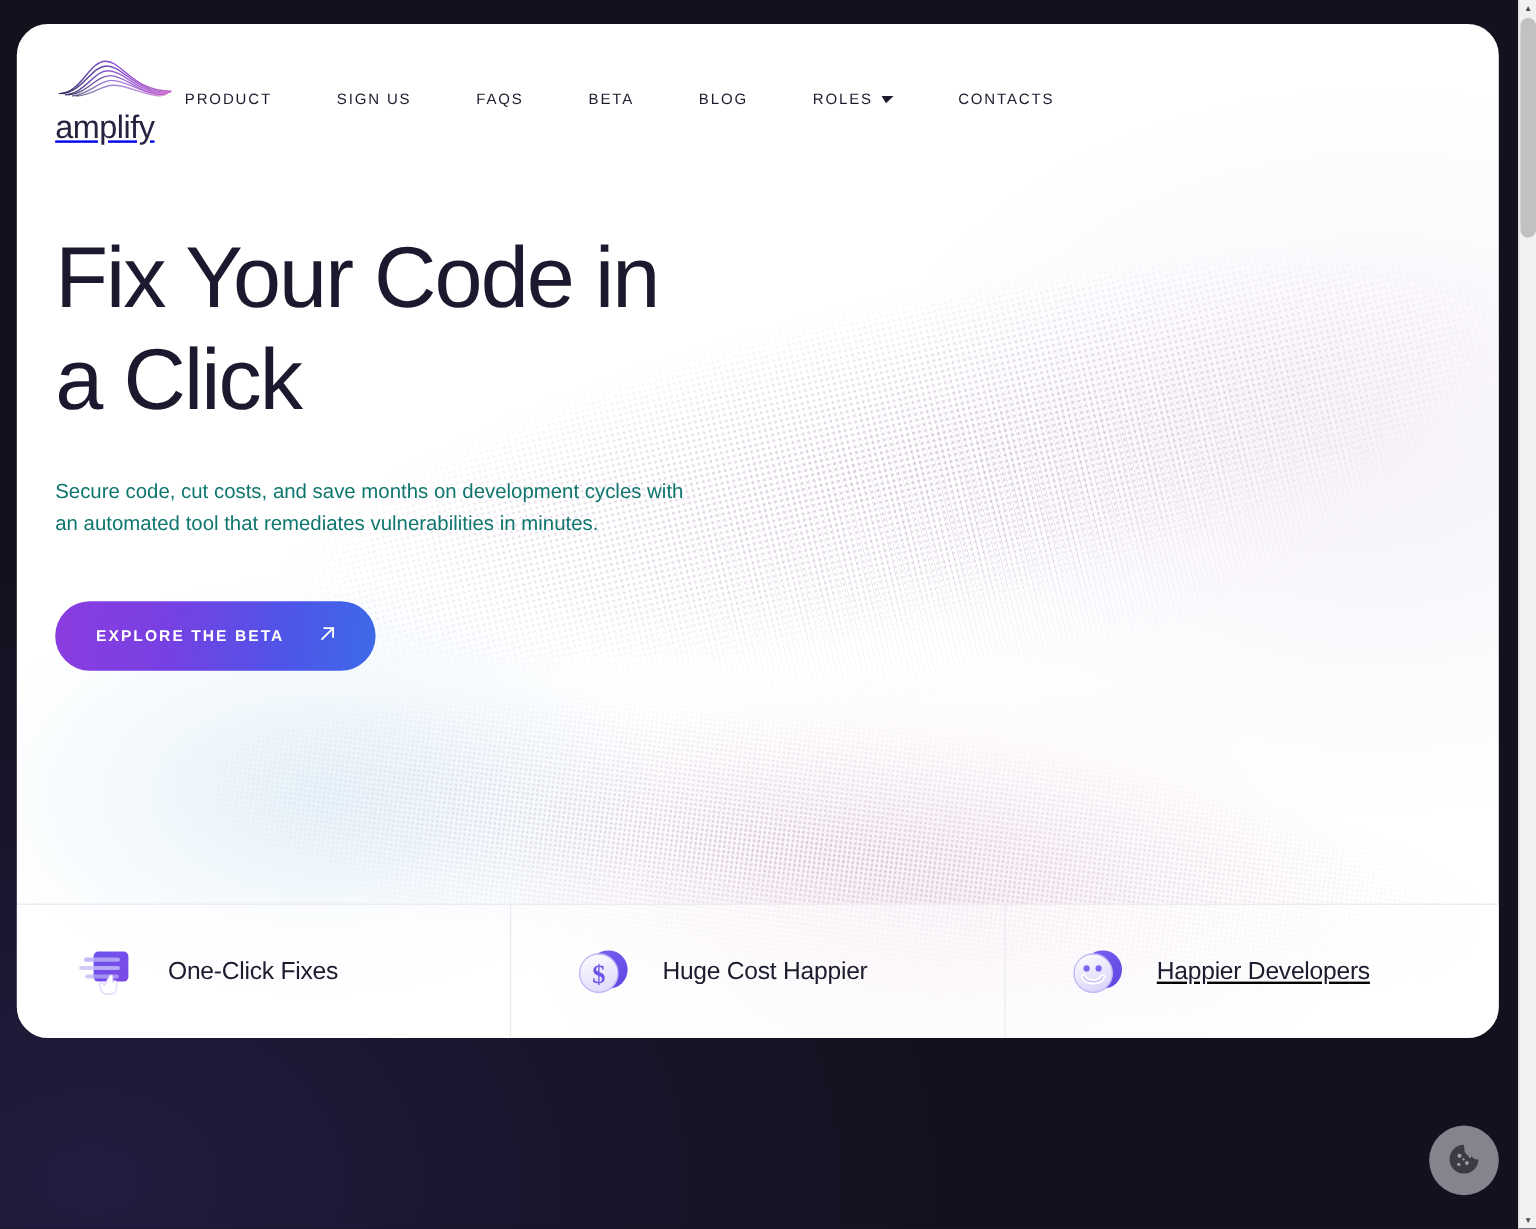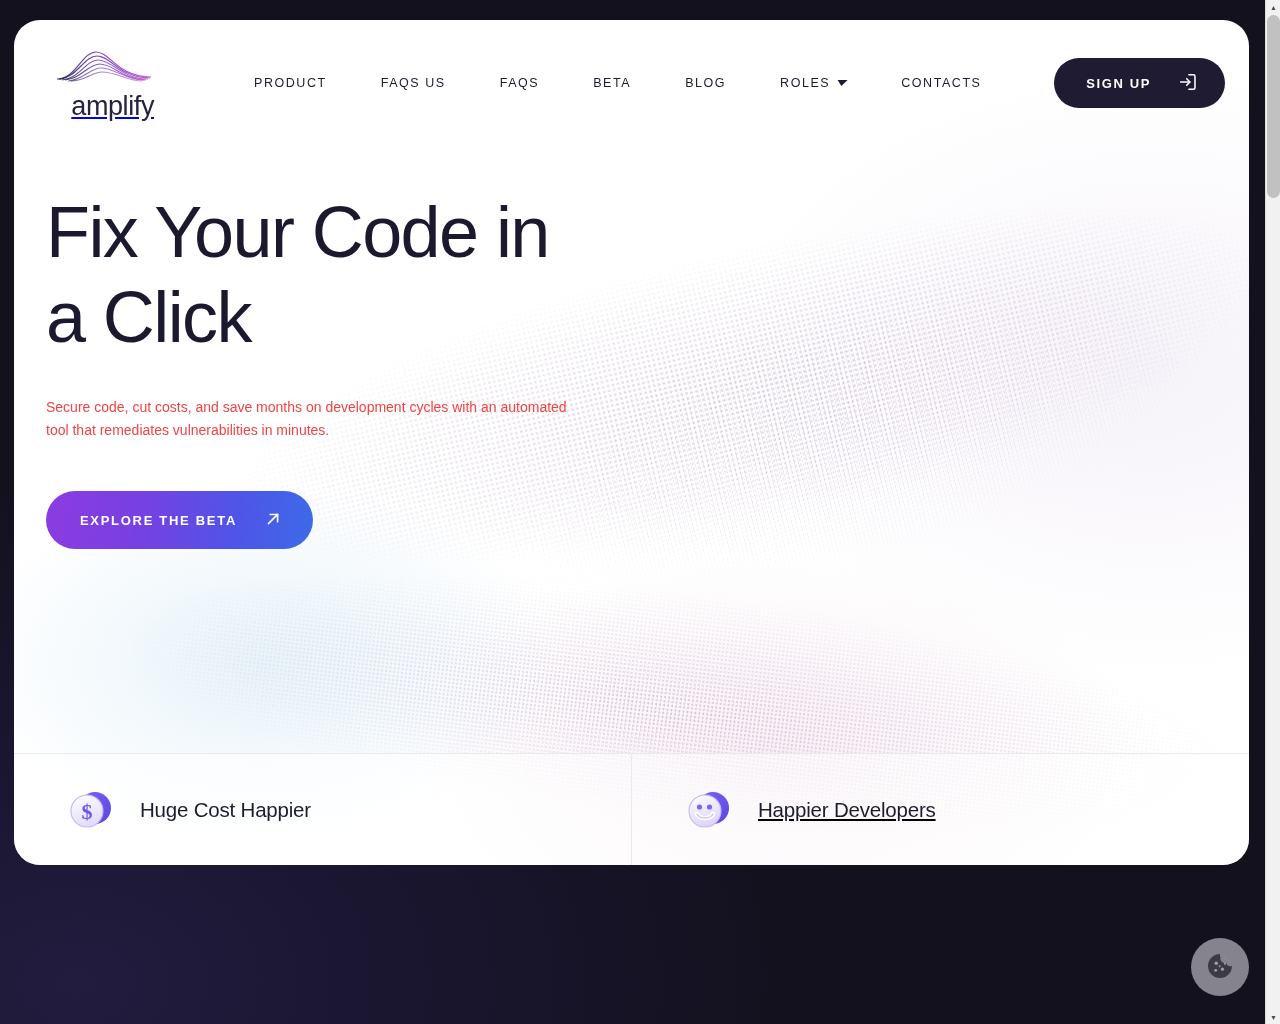--- a/index.html
+++ b/index.html
@@ -119,29 +119,29 @@
   }
 
   
   #navbar {
     position:absolute; left:0; top:0; width:100%; height:126px;
     display:flex; align-items:center;
     padding:0 24px 0 32px;
     z-index:20;
   }
 
-  #logo { width:108px; display:flex; flex-direction:column; align-items:flex-end; }
+  #logo { width:108px; display:flex; flex-direction:column; align-items:flex-start; }
   #logo .word {
     font-size:27px; color:#272240; letter-spacing:-0.4px;
     line-height:1; margin-top:-2px; font-weight:400;
   }
 
   #nav-links {
     display:flex; align-items:center; flex:1;
-    margin-left:100px; gap:0;
+    gap:0;
   }
   .nav-link {
     font-size:12.5px; letter-spacing:1.55px; color:#1d1b2e;
     text-decoration:none; white-space:nowrap;
     padding:10px 0; margin-right:54px;
     display:flex; align-items:center; gap:7px;
     font-weight:500;
   }
   .nav-link:last-child { margin-right:0; }
   .caret {
@@ -166,21 +166,21 @@
 
   
   #hero-body { position:absolute; left:32px; top:170px; z-index:20; }
   #hero-title {
     font-size:72px; line-height:1.18; font-weight:400;
     color:#1b192e; letter-spacing:-1.6px;
     max-width:520px;
   }
   #hero-sub {
     margin-top:36px;
-    font-size:14px; line-height:1.62; color:#ef4444;
+    font-size:17px; line-height:1.62; color:#0f766e;
     max-width:540px;
   }
 
   #cta-btn {
     margin-top:50px;
     display:inline-flex; align-items:center; gap:26px;
     height:58px; padding:0 30px 0 34px;
     border:none; border-radius:30px;
     background:linear-gradient(95deg,#8b3ce0 0%,#7740e2 35%,#4e55e8 72%,#3d6ae8 100%);
     color:#fff; font-size:13px; letter-spacing:1.7px; font-weight:600;
@@ -256,69 +256,77 @@
           </svg>
         </span>
         <span class="word">amplify</span>
       </a>
 
       <nav id="nav-links">
         <a class="nav-link" href="#">
             <span>PRODUCT</span>
           </a>
         <a class="nav-link" href="#">
-            <span>FAQS US</span>
+            <span>SIGN US</span>
           </a>
         <a class="nav-link" href="#">
             <span>FAQS</span>
           </a>
         <a class="nav-link" href="#">
             <span>BETA</span>
           </a>
         <a class="nav-link" href="#">
             <span>BLOG</span>
           </a>
         <a class="nav-link" href="#">
           <span>ROLES</span>
           <i class="caret"></i>
         </a>
         <a class="nav-link" href="#">
             <span>CONTACTS</span>
           </a>
       </nav>
 
-      <button id="signup-btn">
-        <span>SIGN UP</span>
-        <span>
-          <svg width="22" height="22" viewBox="0 0 24 24" fill="none" stroke="#ffffff" stroke-width="1.7" stroke-linecap="round" stroke-linejoin="round" aria-hidden="true">
-            <path d="M13 4h5a1.6 1.6 0 0 1 1.6 1.6v12.8A1.6 1.6 0 0 1 18 20h-5"></path>
-            <path d="M4 12h10"></path>
-            <path d="M10.6 8.4 14 12l-3.4 3.6"></path>
-          </svg>
-        </span>
-      </button>
     </div>
 
     <div id="hero-body">
       <h1 id="hero-title">Fix Your Code in a Click</h1>
       <p id="hero-sub">Secure code, cut costs, and save months on development cycles with an automated tool that remediates vulnerabilities in minutes.</p>
 
       <button id="cta-btn">
         <span>EXPLORE THE BETA</span>
         <span>
           <svg width="20" height="20" viewBox="0 0 24 24" fill="none" stroke="#ffffff" stroke-width="1.9" stroke-linecap="round" stroke-linejoin="round" aria-hidden="true">
             <path d="M6.5 17.5 17.5 6.5"></path>
             <path d="M8.6 6.5h8.9v8.9"></path>
           </svg>
         </span>
       </button>
     </div>
 
     <div id="features">
 
+      <div class="feature">
+        <span class="feature-icon">
+          <svg width="54" height="54" viewBox="0 0 54 54" aria-hidden="true">
+            <defs>
+              <linearGradient id="fx1" x1="0" y1="0" x2="1" y2="1">
+                <stop offset="0%" stop-color="#6d53ef"></stop>
+                  <stop offset="100%" stop-color="#7b4ae6"></stop>
+              </linearGradient>
+            </defs>
+            <rect x="14" y="10" width="29" height="25" rx="4" fill="url(#fx1)"></rect>
+            <rect x="6" y="15" width="30" height="3.4" rx="1.7" fill="#b9aef5" opacity="0.85"></rect>
+            <rect x="2" y="22" width="34" height="3.4" rx="1.7" fill="#c9c0f7" opacity="0.8"></rect>
+            <rect x="7" y="29" width="28" height="3.4" rx="1.7" fill="#b9aef5" opacity="0.7"></rect>
+            <path d="M27 31 c0-2 3-2 3 0 v4 c1.6-1.4 4-0.3 3.6 1.6 l-0.9 5.2 c-0.4 2.2-2.3 3.6-4.5 3.6 h-3.4 c-2 0-3.6-1.2-4.3-3 l-1.6-4.2 c-0.6-1.7 1.6-3 2.8-1.6 l1.3 1.5 z" fill="#ffffff" stroke="#d9d2fb" stroke-width="1"></path>
+          </svg>
+        </span>
+        <span class="feature-label">One-Click Fixes</span>
+      </div>
 
       <div class="feature">
         <span class="feature-icon">
           <svg width="54" height="54" viewBox="0 0 54 54" aria-hidden="true">
             <defs>
               <linearGradient id="cn1" x1="0" y1="0" x2="1" y2="1">
                 <stop offset="0%" stop-color="#7b63f2"></stop>
                   <stop offset="100%" stop-color="#5b46e0"></stop>
               </linearGradient>
               <linearGradient id="cn2" x1="0" y1="0" x2="0.4" y2="1">

